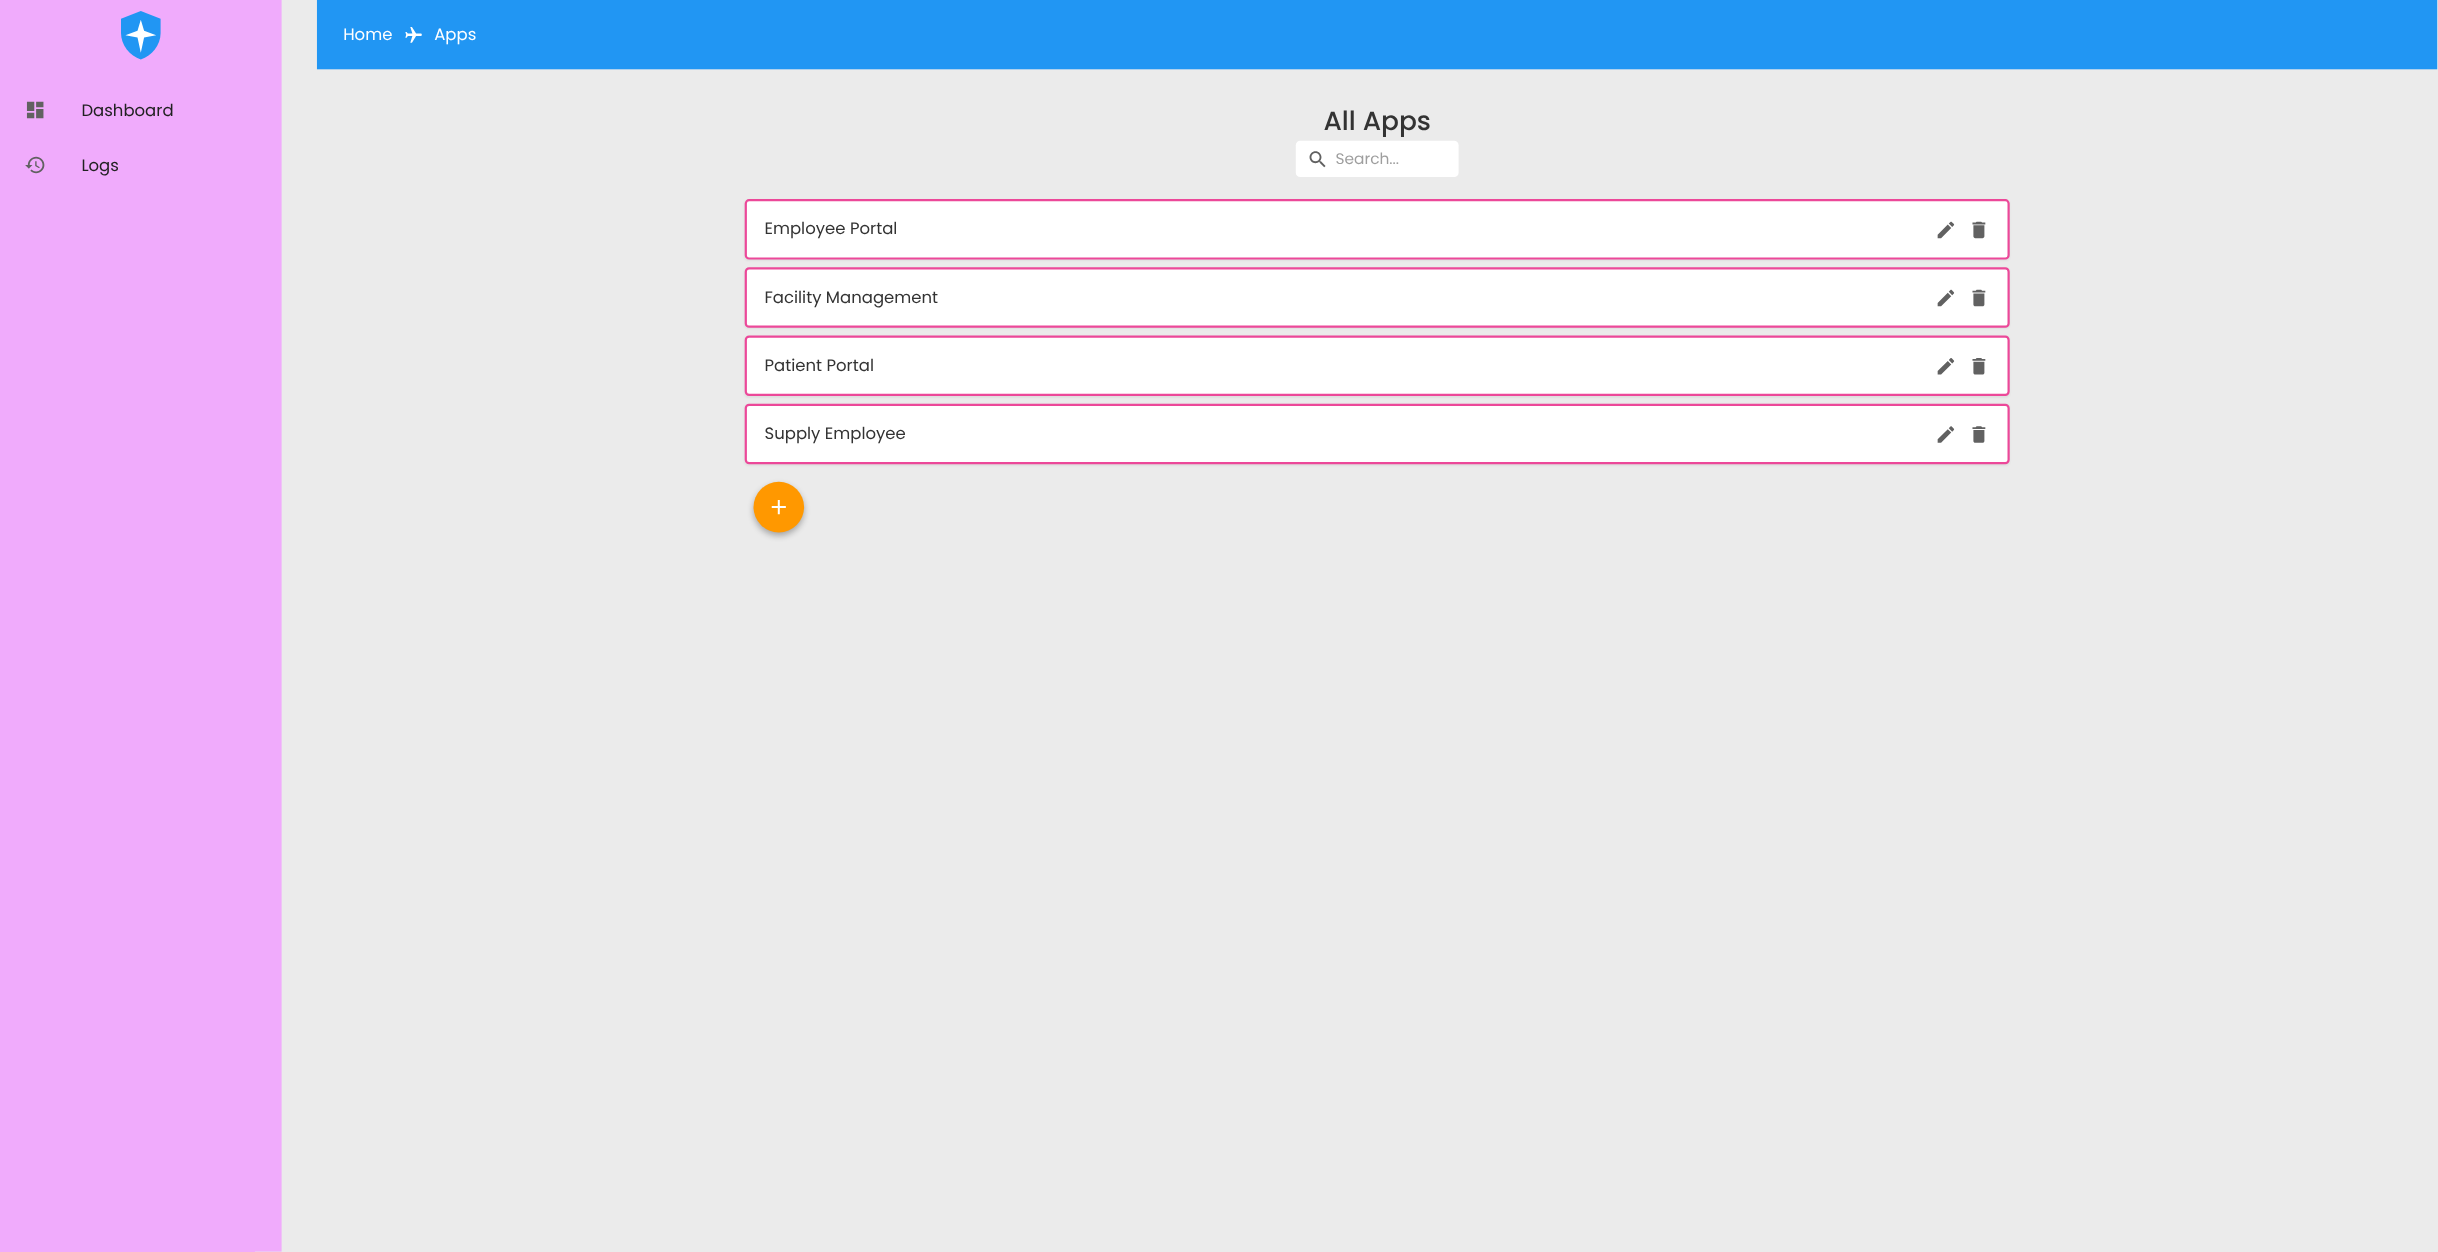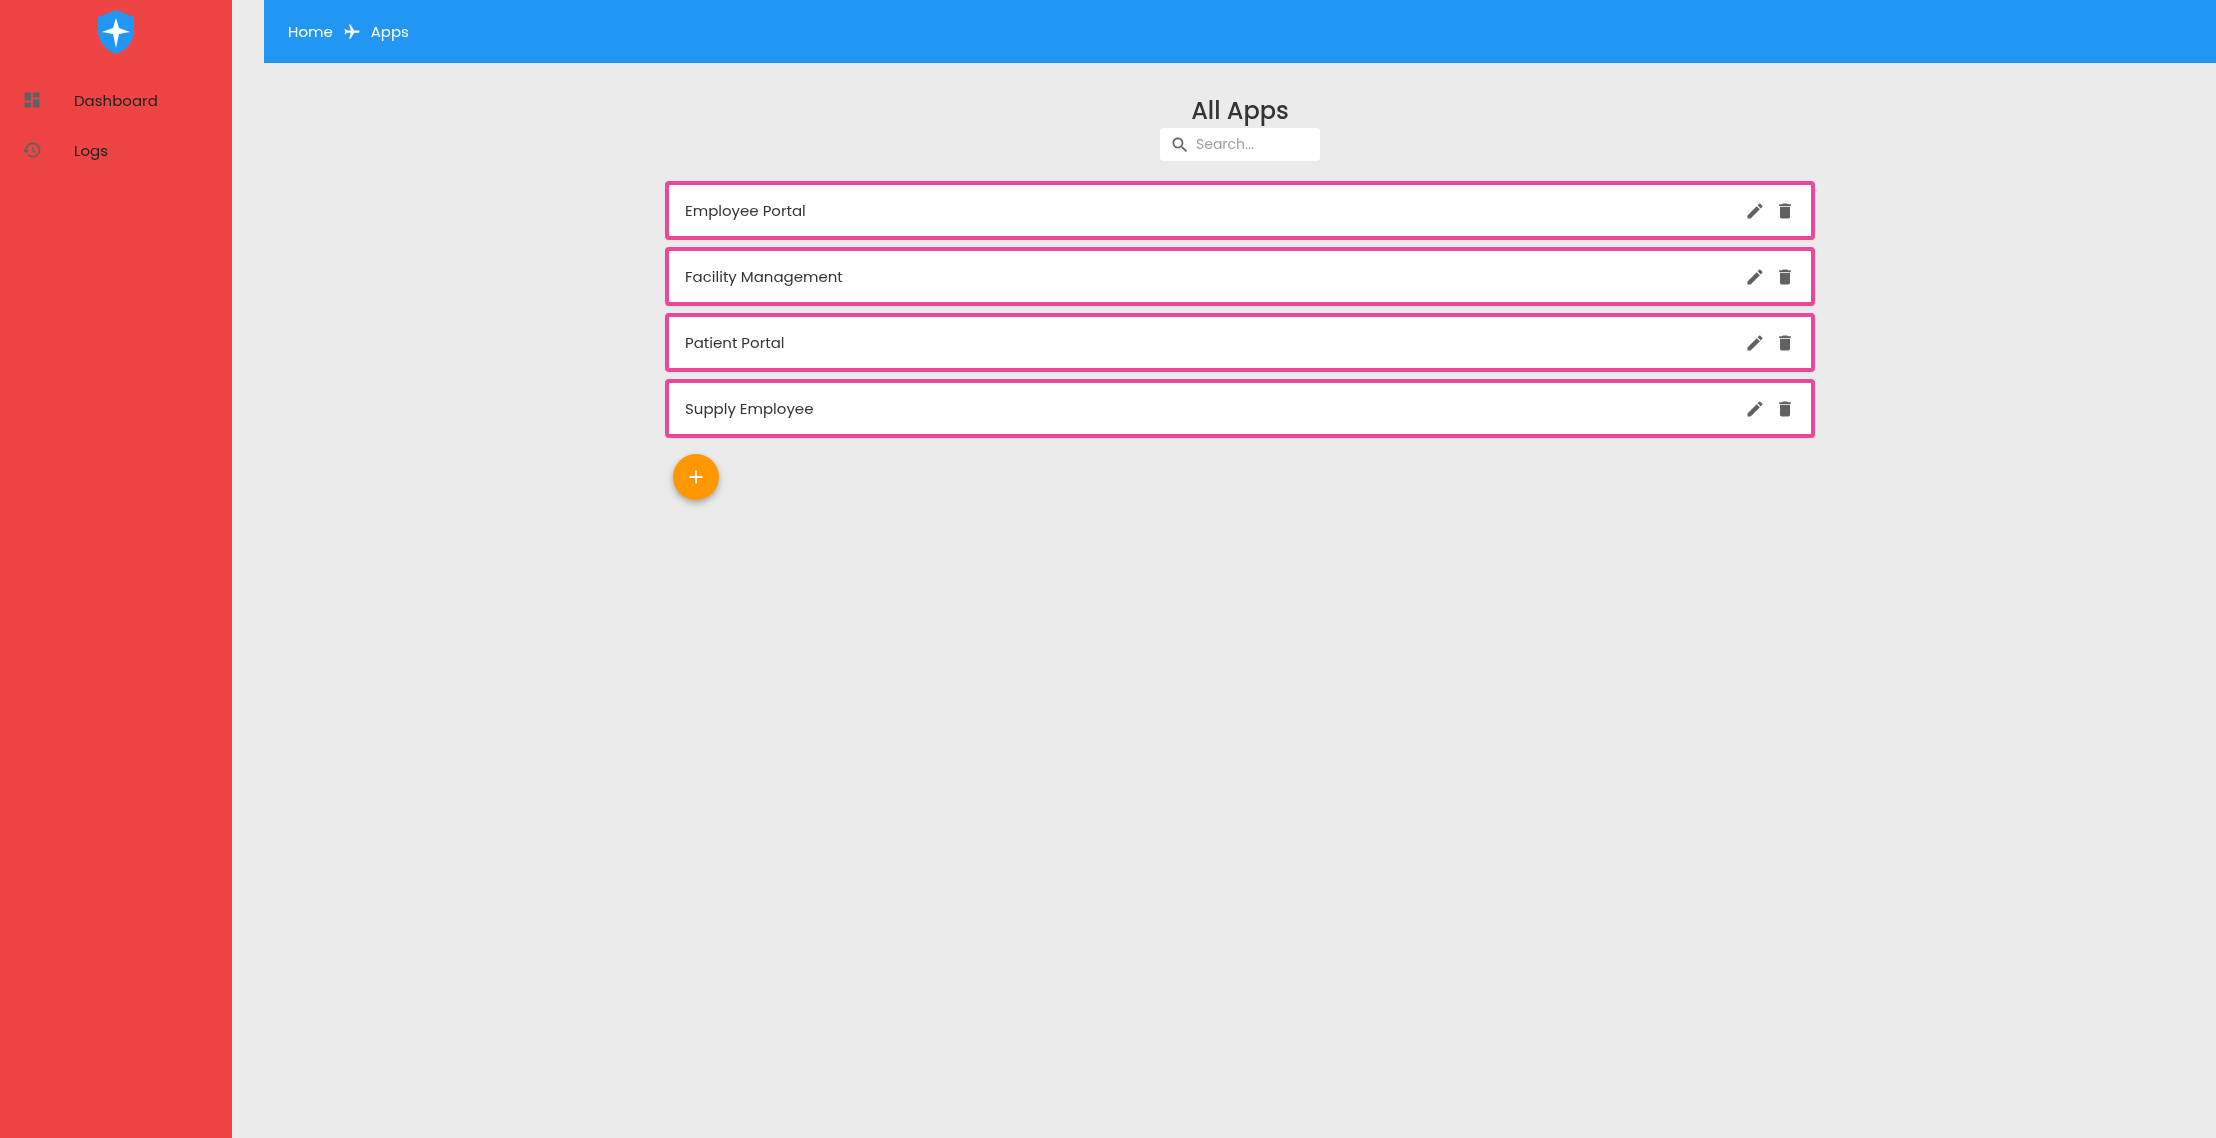--- a/index.html
+++ b/index.html
@@ -16,22 +16,22 @@
       overflow: hidden;
     }
     
     .app {
       display: flex;
       width: 100%;
       height: 100%;
     }
     
     .sidebar {
-      width: 232px;
-      background: #ef4444;
+      width: 256px;
+      background: #f0abfc;
       height: 100%;
       flex-shrink: 0;
     }
     
     .logo-container {
       height: 63px;
       display: flex;
       align-items: center;
       justify-content: center;
     }
@@ -131,21 +131,21 @@
       font-weight: 500;
       color: #333;
     }
     
     .search-box {
       display: flex;
       align-items: center;
       background: #ffffff;
       border-radius: 4px;
       padding: 6px 10px;
-      width: 160px;
+      width: 148px;
     }
     
     .search-icon {
       color: #616161;
       margin-right: 6px;
       display: flex;
       align-items: center;
     }
     
     .search-input {
@@ -162,21 +162,21 @@
     }
     
     .app-list {
       display: flex;
       flex-direction: column;
       gap: 7px;
     }
     
     .app-row {
       background: #ffffff;
-      border: 4px solid #ec4899;
+      border: 2px solid #ec4899;
       border-radius: 4px;
       padding: 14px 16px;
       display: flex;
       align-items: center;
       justify-content: space-between;
       box-shadow: 0 1px 2px rgba(0,0,0,0.05);
     }
     
     .app-name {
       font-size: 15px;

